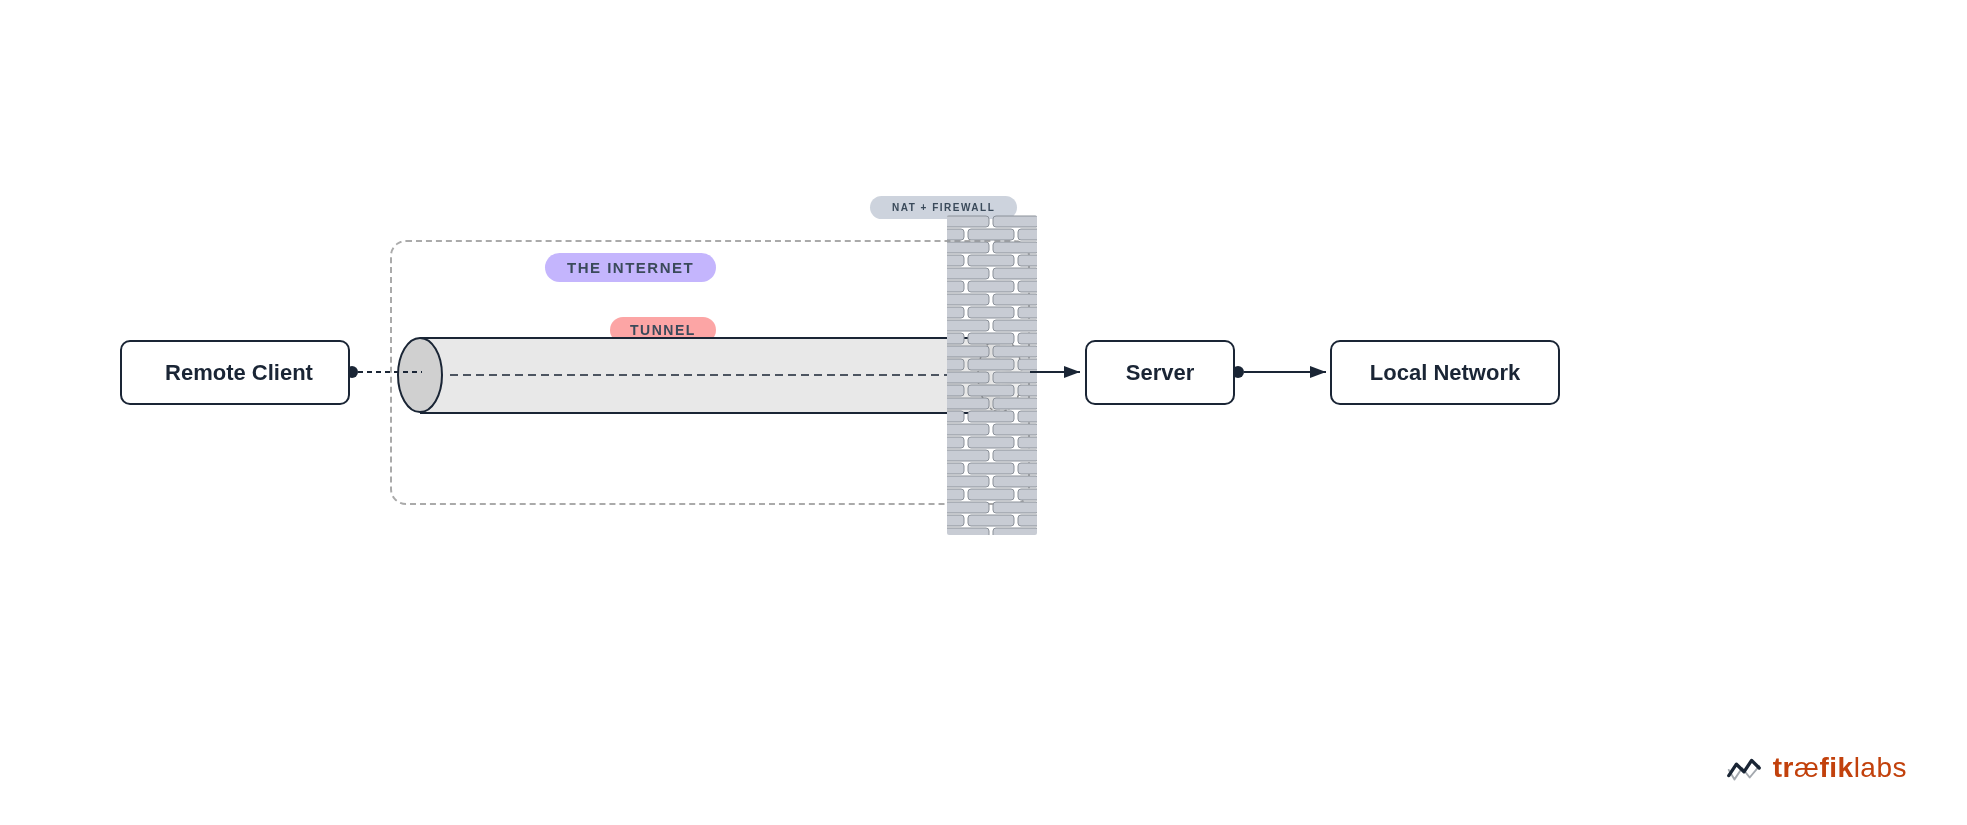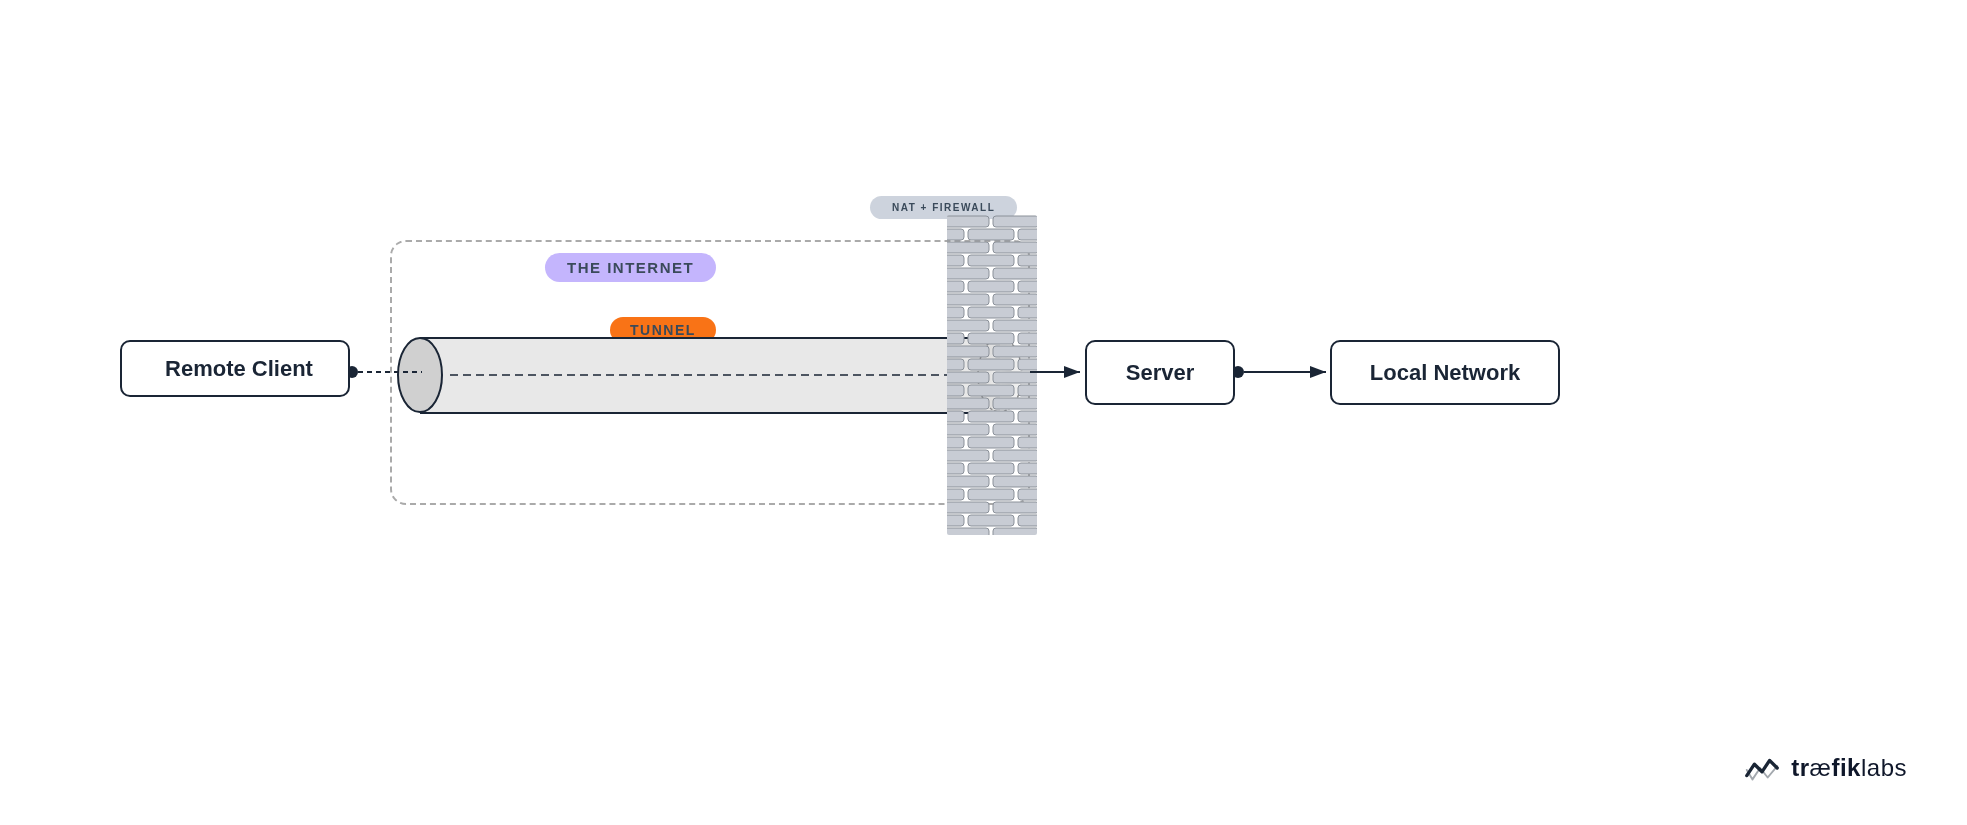--- a/index.html
+++ b/index.html
@@ -33,21 +33,21 @@
       font-weight: 700;
       color: #1a2535;
       white-space: nowrap;
     }
 
     
     .box-remote-client {
       left: 120px;
       top: 340px;
       width: 230px;
-      height: 57px;
+      height: 65px;
       padding-left: 8px;
     }
 
     
     .box-server {
       left: 1085px;
       top: 340px;
       width: 150px;
       height: 65px;
     }
@@ -97,21 +97,21 @@
       font-weight: 600;
       letter-spacing: 1.5px;
       color: #3a4a5a;
     }
 
     
     .label-tunnel {
       position: absolute;
       left: 610px;
       top: 317px;
-      background: #f97316;
+      background: #fca5a5;
       border-radius: 20px;
       padding: 5px 20px;
       font-size: 14px;
       font-weight: 600;
       letter-spacing: 1.5px;
       color: #3a4a5a;
     }
 
     
     .tunnel-svg {
@@ -146,23 +146,23 @@
       align-items: center;
       gap: 10px;
     }
 
     .traefik-logo-icon {
       width: 38px;
       height: 38px;
     }
 
     .traefik-logo-text {
-      font-size: 24px;
-      font-weight: 600;
-      color: #0f172a;
+      font-size: 28px;
+      font-weight: 600;
+      color: #c2410c;
       letter-spacing: 0.5px;
     }
 
     .traefik-logo-text span {
       font-weight: 400;
     }
   </style>
 </head>
 <body>
 

